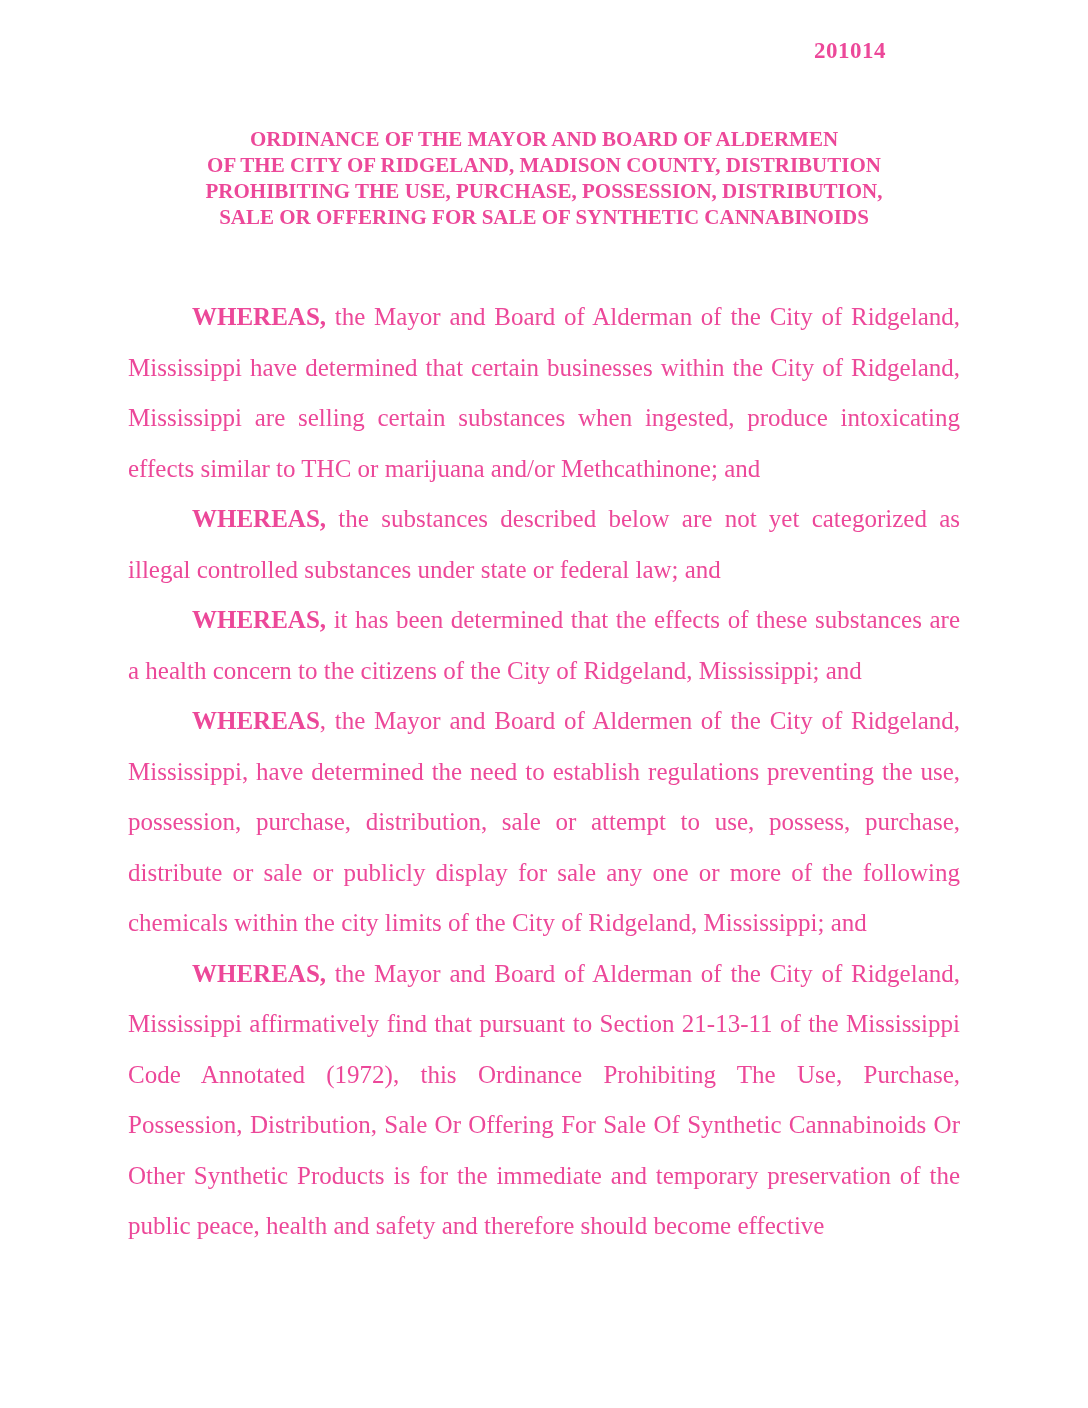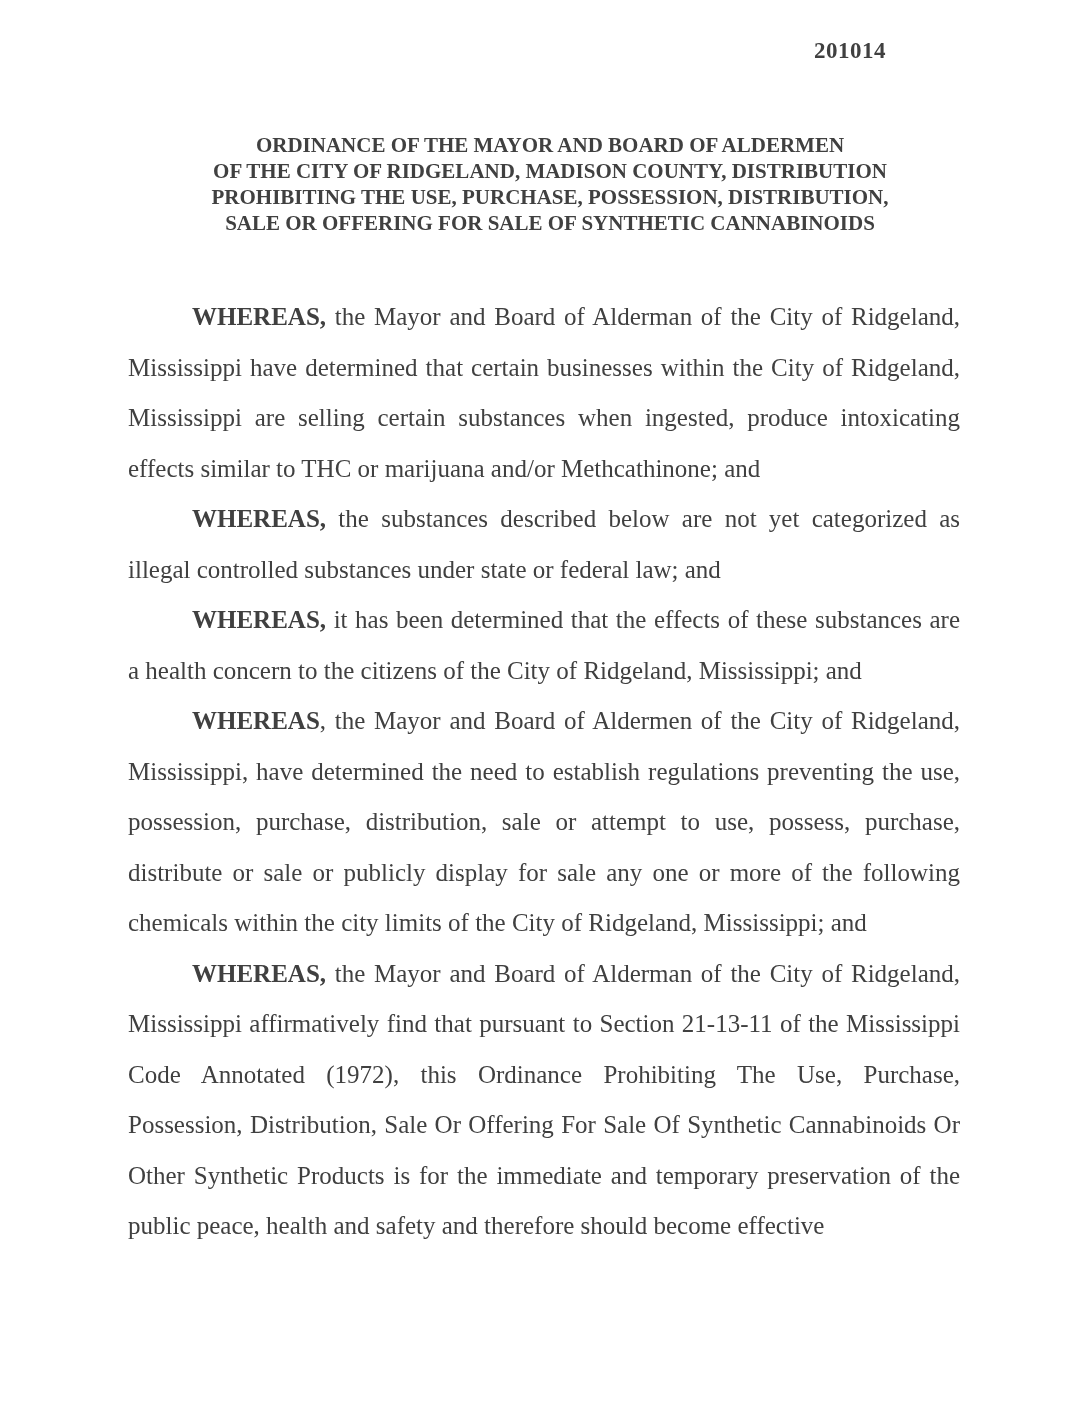--- a/index.html
+++ b/index.html
@@ -5,38 +5,38 @@
   html, body {
     margin: 0;
     padding: 0;
     background: #ffffff;
   }
   .page {
     position: relative;
     width: 1012px;
     height: 1408px;
     background: #ffffff;
-    color: #404040;
+    color: #ec4899;
     font-family: "Liberation Serif", serif;
     overflow: hidden;
   }
   .page-number {
     position: absolute;
     top: 38px;
     right: 126px;
     font-size: 23px;
     font-weight: bold;
     letter-spacing: 0.5px;
   }
   .doc-title {
     position: absolute;
     top: 126px;
     left: 128px;
     width: 832px;
-    margin: 6px;
+    margin: 0;
     text-align: center;
     font-size: 21px;
     font-weight: bold;
     line-height: 26px;
   }
   .doc-title span {
     display: block;
   }
   .doc-body {
     position: absolute;

